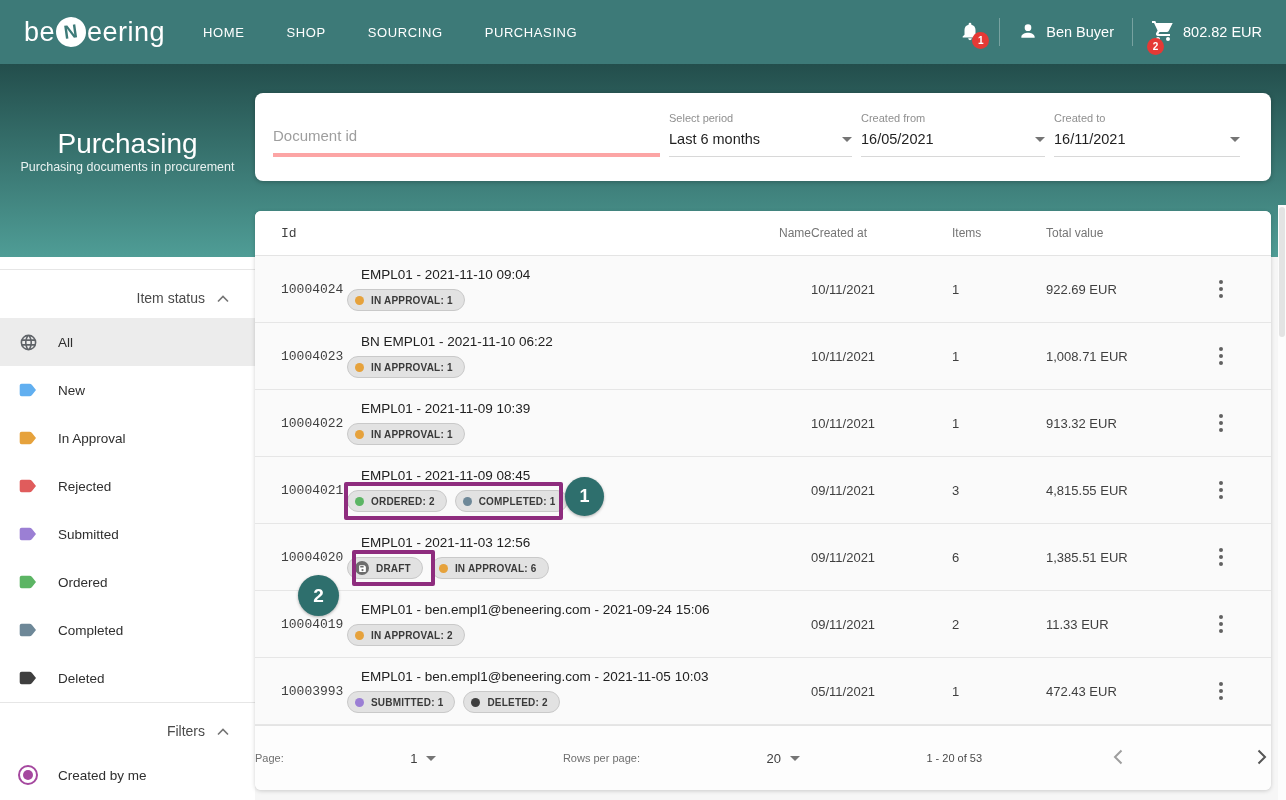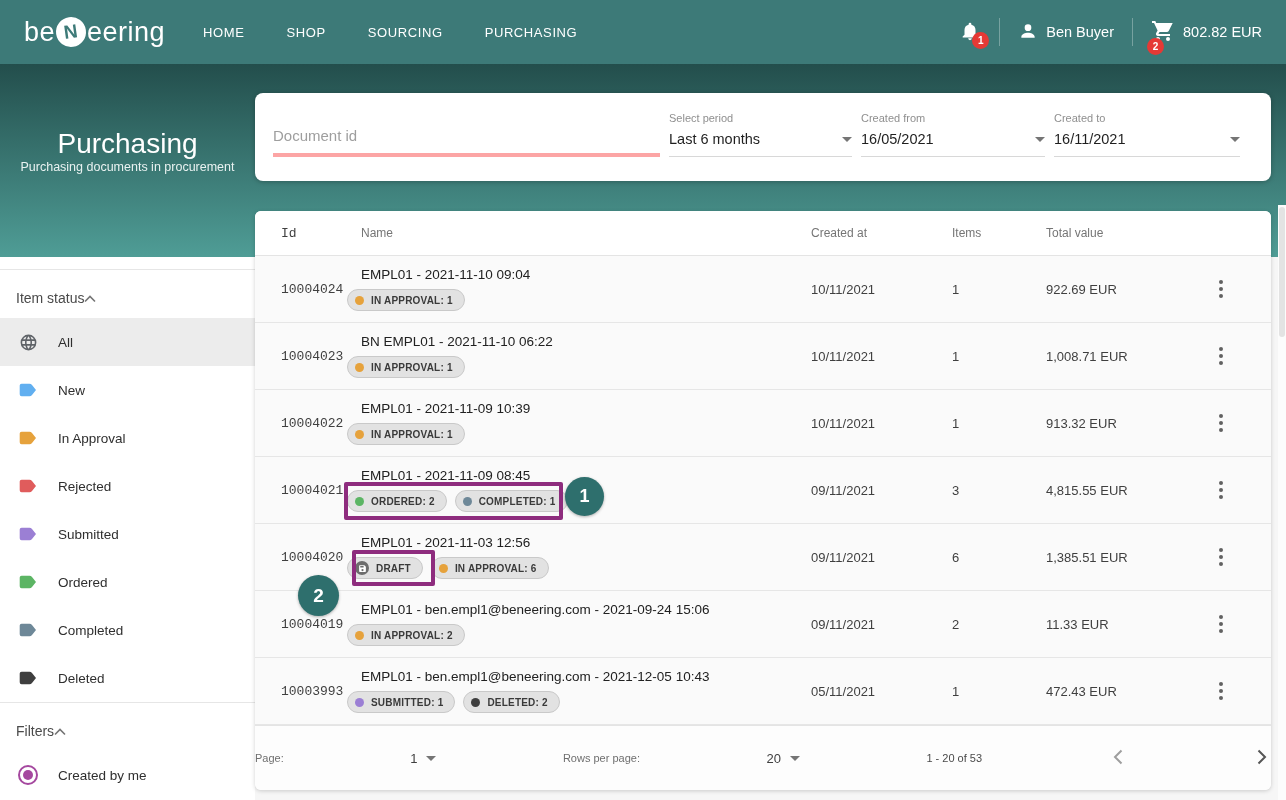--- a/index.html
+++ b/index.html
@@ -29,22 +29,22 @@
   
   .hero { position:absolute; left:0; top:64px; width:1286px; height:193px;
           background:linear-gradient(180deg,#234e4c,#4f9d96); z-index:1; }
   .hero-text { width:255px; text-align:center; padding-top:64px; color:#fff; }
   .hero-text h1 { font-size:28px; font-weight:400; }
   .hero-text p { font-size:12.5px; color:#e9f2f1; }
 
   
   .sidebar { position:absolute; left:0; top:257px; width:255px; bottom:0; background:#fff; z-index:5; }
   .side-divider { height:1px; background:#e6e6e6; margin-top:12px; }
-  .side-header { display:flex; align-items:center; justify-content:flex-start;
-                 padding:20px 26px 12px 16px; color:#4a4a4a; font-size:14px; cursor:pointer; }
+  .side-header { display:flex; align-items:center; justify-content:flex-end;
+                 padding:20px 26px 12px 16px; color:#4a4a4a; font-size:14px; cursor:pointer;gap:12px; }
   .side-item { height:48px; display:flex; align-items:center; padding-left:18px; gap:20px; cursor:pointer; }
   .side-item.selected { background:#ececec; }
   .side-icon { width:20px; display:flex; justify-content:center; }
   .side-label { font-size:13.5px; font-weight:500; color:#2f2f2f; }
   .radio { width:20px; height:20px; border-radius:50%; border:2px solid #a5489f;
            display:flex; align-items:center; justify-content:center; }
   .radio i { width:10px; height:10px; border-radius:50%; background:#a5489f; display:block; }
 
   
   .filter-card { position:absolute; left:255px; top:93px; width:1016px; height:88px; background:#fff;
@@ -62,21 +62,21 @@
   .f-value { font-size:14.5px; color:#1f1f1f; }
   .caret { width:0; height:0; border-left:5px solid transparent; border-right:5px solid transparent;
            border-top:5px solid #757575; }
 
   
   .table-card { position:absolute; left:255px; top:211px; width:1016px; height:579px; background:#fdfdfd;
                 border-radius:6px; box-shadow:0 1px 4px rgba(0,0,0,.18); z-index:8;
                 display:flex; flex-direction:column; overflow:hidden; }
   .tgrid { display:grid; grid-template-columns:66px 464px 141px 94px 139px 1fr; padding-left:26px; align-items:center; }
   .thead { height:45px; border-bottom:1px solid #e4e4e4; color:#757575; font-size:12px; background:#fff; }
-  .thead .c-name { padding-left:14px; }
+  .thead .c-name { padding-left:14px;text-align:right; }
   .trow { height:67px; border-bottom:1px solid #e6e6e6; background:#fafafa; }
   .c-id { font-size:13px; color:#3f3f3f;font-family:Liberation Mono, monospace; }
   .name-text { font-size:13.5px; color:#212121; margin-left:14px; }
   .badges { display:flex; gap:8px; margin-top:7px; }
   .badge { display:inline-flex; align-items:center; gap:7px; height:22px; padding:0 11px 0 7px;
            background:#e2e2e2; border:1px solid #c9c9c9; border-radius:12px; }
   .dot { width:9px; height:9px; border-radius:50%; display:block; }
   .save-circle { width:14px; height:14px; border-radius:50%; background:#6d6d6d;
                  display:flex; align-items:center; justify-content:center; }
   .badge-label { font-size:10px; font-weight:bold; letter-spacing:.2px; color:#3a3a3a; }
@@ -440,21 +440,21 @@
               <i></i>
               <i></i>
               <i></i>
             </button>
     </div>
   </div>
 
   <div class="tgrid trow">
     <div class="c-id">10003993</div>
     <div class="c-name">
-      <div class="name-text">EMPL01 - ben.empl1@beneering.com - 2021-12-05 10:43</div>
+      <div class="name-text">EMPL01 - ben.empl1@beneering.com - 2021-11-05 10:03</div>
       <div class="badges">
               <span class="badge">
                 <span class="dot" style="background: rgb(155, 127, 212);"></span>
                 <span class="badge-label">SUBMITTED: 1</span>
               </span>
               <span class="badge">
                 <span class="dot" style="background: rgb(63, 63, 63);"></span>
                 <span class="badge-label">DELETED: 2</span>
               </span>
             </div>

